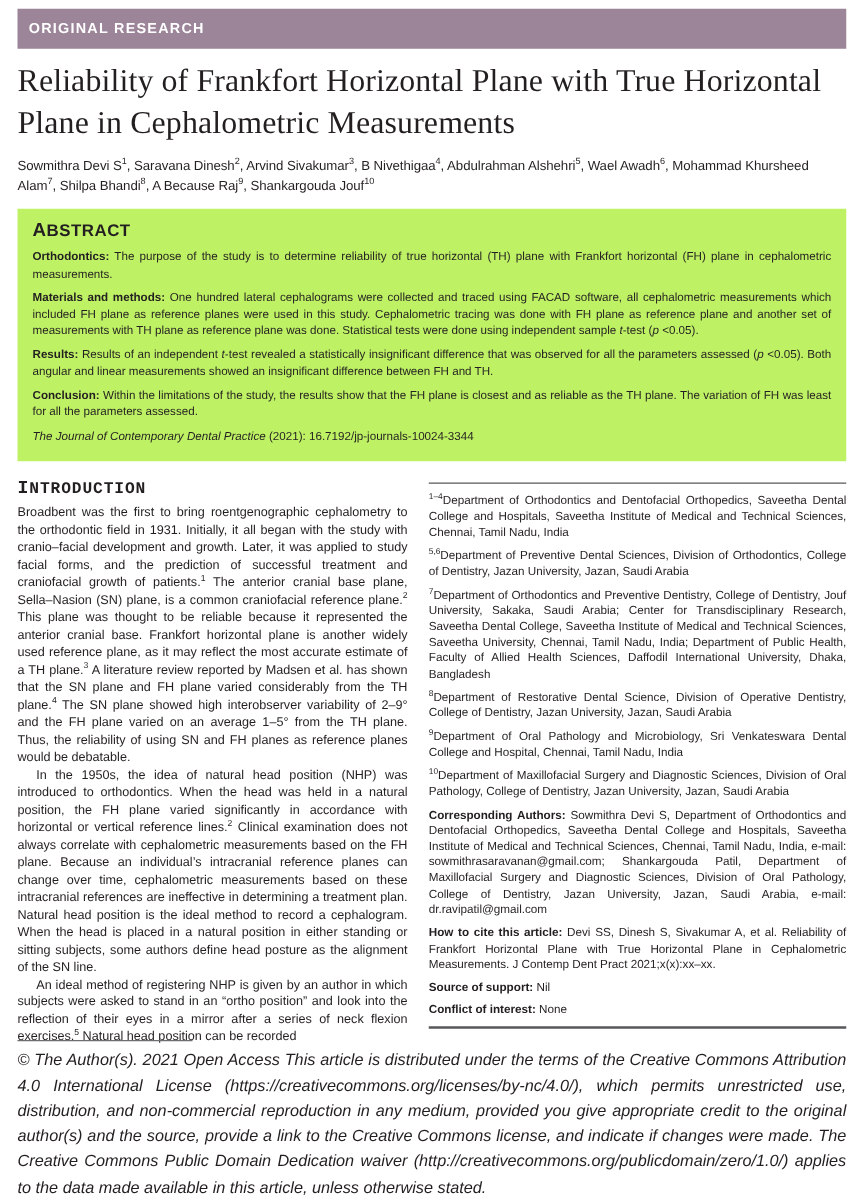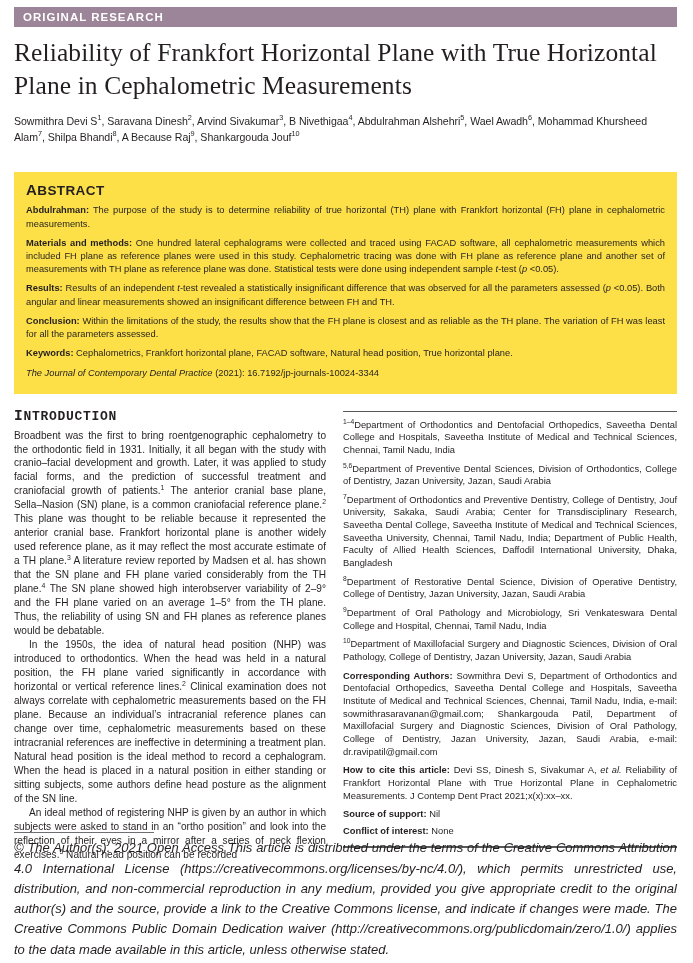--- a/index.html
+++ b/index.html
@@ -20,21 +20,21 @@
     height: 963px;
     position: relative;
     box-sizing: border-box;
     padding: 0 14px;
   }
 
   
   .ribbon {
     margin-top: 7px;
     background: #9c8499;
-    height: 20px;
+    height: 32px;
     display: flex;
     align-items: center;
     padding-left: 9px;
     box-sizing: border-box;
     width: 663px;
   }
   .ribbon-label {
     color: #ffffff;
     font-size: 11.5px;
     letter-spacing: 1.0px;
@@ -58,22 +58,22 @@
     font-size: 10.6px;
     line-height: 1.52;
     margin-top: 11px;
     color: #231f20;
     letter-spacing: -0.05px;
   }
   .authors sup { font-size: 7.3px; vertical-align: super; line-height: 0; }
 
   
   .abstract {
-    background: #fde047;
-    margin-top: 27px;
+    background: #bef264;
+    margin-top: 10px;
     padding: 9px 12px 13px 12px;
     width: 663px;
     box-sizing: border-box;
   }
   .abstract-heading {
     font-size: 13.5px;
     font-weight: 700;
     letter-spacing: 0.4px;
     margin: 0 0 6px 0;
     font-variant: small-caps;
@@ -148,21 +148,21 @@
   }
   .aff {
     font-size: 9.35px;
     line-height: 1.355;
     text-align: justify;
     margin: 0 0 6px 0;
     color: #231f20;
   }
   .aff sup { font-size: 6.7px; vertical-align: super; line-height: 0; }
   .aff .lead { font-weight: 700; }
-  .aff .ital { font-style: italic; }
+  .aff .ital { }
   .aff.tight { margin-bottom: 4px; }
 
   
   .footer {
     position: absolute;
     left: 14px;
     bottom: 10px;
     width: 663px;
   }
   .footer-rule {
@@ -202,29 +202,28 @@
     <span>Shilpa Bhandi</span><sup>8</sup>,
     <span>A Because Raj</span><sup>9</sup>,
     <span>Shankargouda Jouf</span><sup>10</sup>
   </div>
 
   <div class="abstract">
     <div class="abstract-heading">
       <span class="cap">A</span><span>BSTRACT</span>
     </div>
 
-    <p><span class="lead">Abdulrahman:</span><span> The purpose of the study is to determine reliability of true horizontal (TH) plane with Frankfort horizontal (FH) plane in cephalometric measurements.</span></p>
+    <p><span class="lead">Orthodontics:</span><span> The purpose of the study is to determine reliability of true horizontal (TH) plane with Frankfort horizontal (FH) plane in cephalometric measurements.</span></p>
 
     <p><span class="lead">Materials and methods:</span><span> One hundred lateral cephalograms were collected and traced using FACAD software, all cephalometric measurements which included FH plane as reference planes were used in this study. Cephalometric tracing was done with FH plane as reference plane and another set of measurements with TH plane as reference plane was done. Statistical tests were done using independent sample </span><span class="ital">t</span><span>-test (</span><span class="ital">p</span><span> &lt;0.05).</span></p>
 
     <p><span class="lead">Results:</span><span> Results of an independent </span><span class="ital">t</span><span>-test revealed a statistically insignificant difference that was observed for all the parameters assessed (</span><span class="ital">p</span><span> &lt;0.05). Both angular and linear measurements showed an insignificant difference between FH and TH.</span></p>
 
     <p><span class="lead">Conclusion:</span><span> Within the limitations of the study, the results show that the FH plane is closest and as reliable as the TH plane. The variation of FH was least for all the parameters assessed.</span></p>
 
-    <p><span class="lead">Keywords:</span><span> Cephalometrics, Frankfort horizontal plane, FACAD software, Natural head position, True horizontal plane.</span></p>
 
     <p class="journal-line"><span>The Journal of Contemporary Dental Practice</span><span class="roman"> (2021): 16.7192/jp-journals-10024-3344</span></p>
   </div>
 
   <div class="columns">
 
     <div class="col-left">
       <div class="section-heading">
         <span class="cap">I</span><span>NTRODUCTION</span>
       </div>

